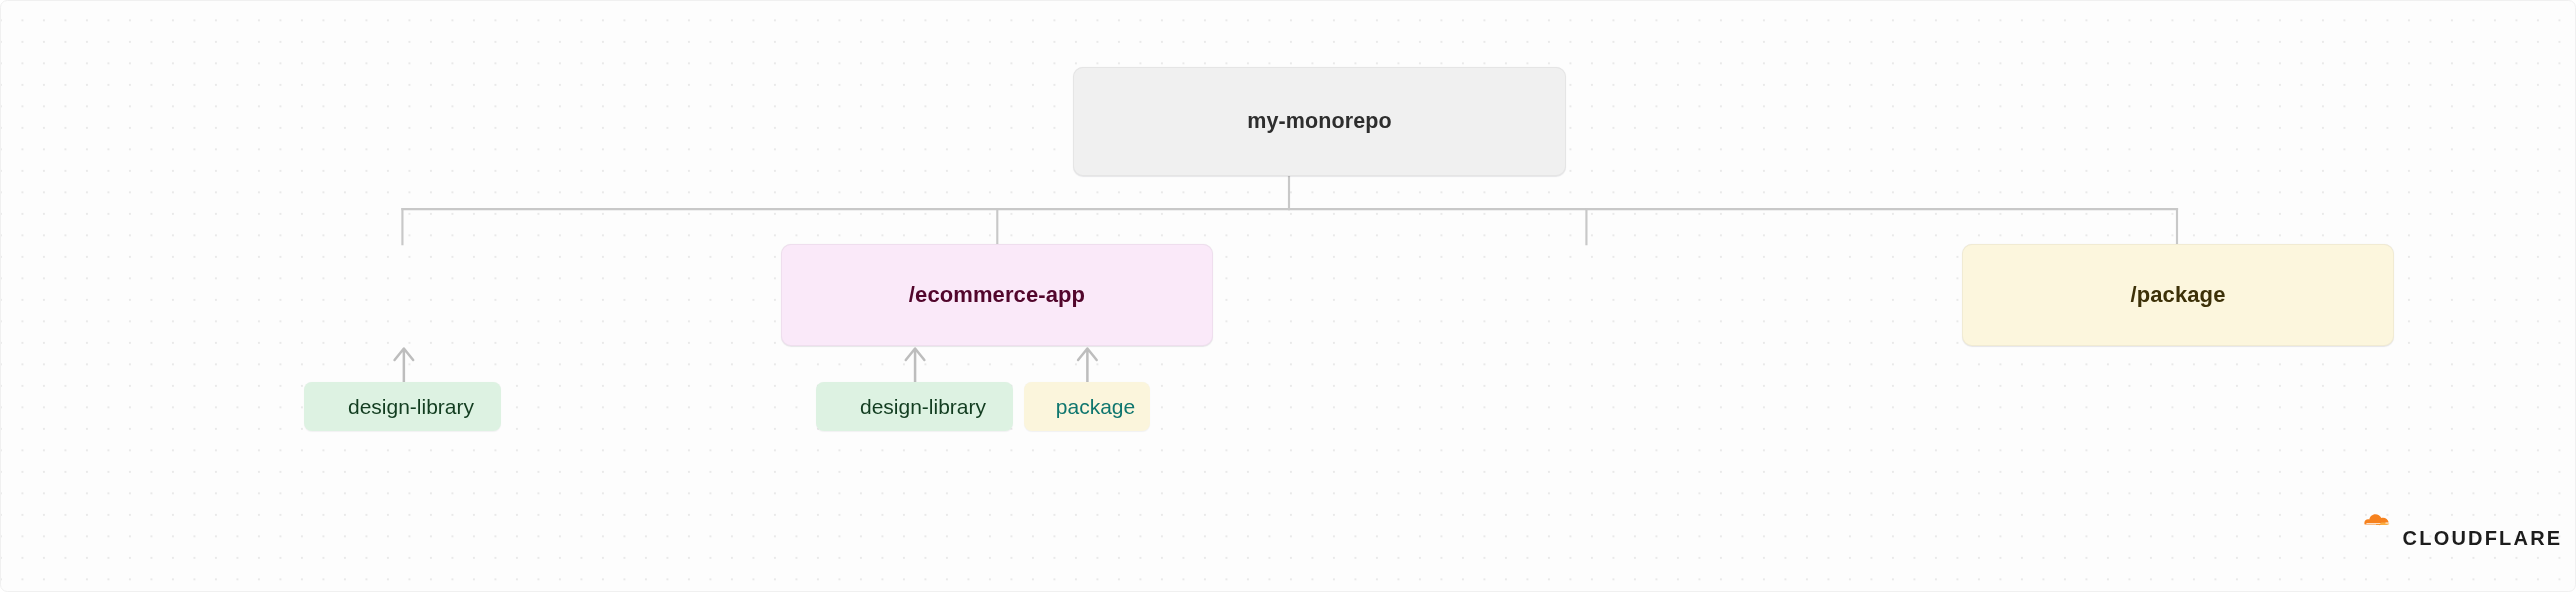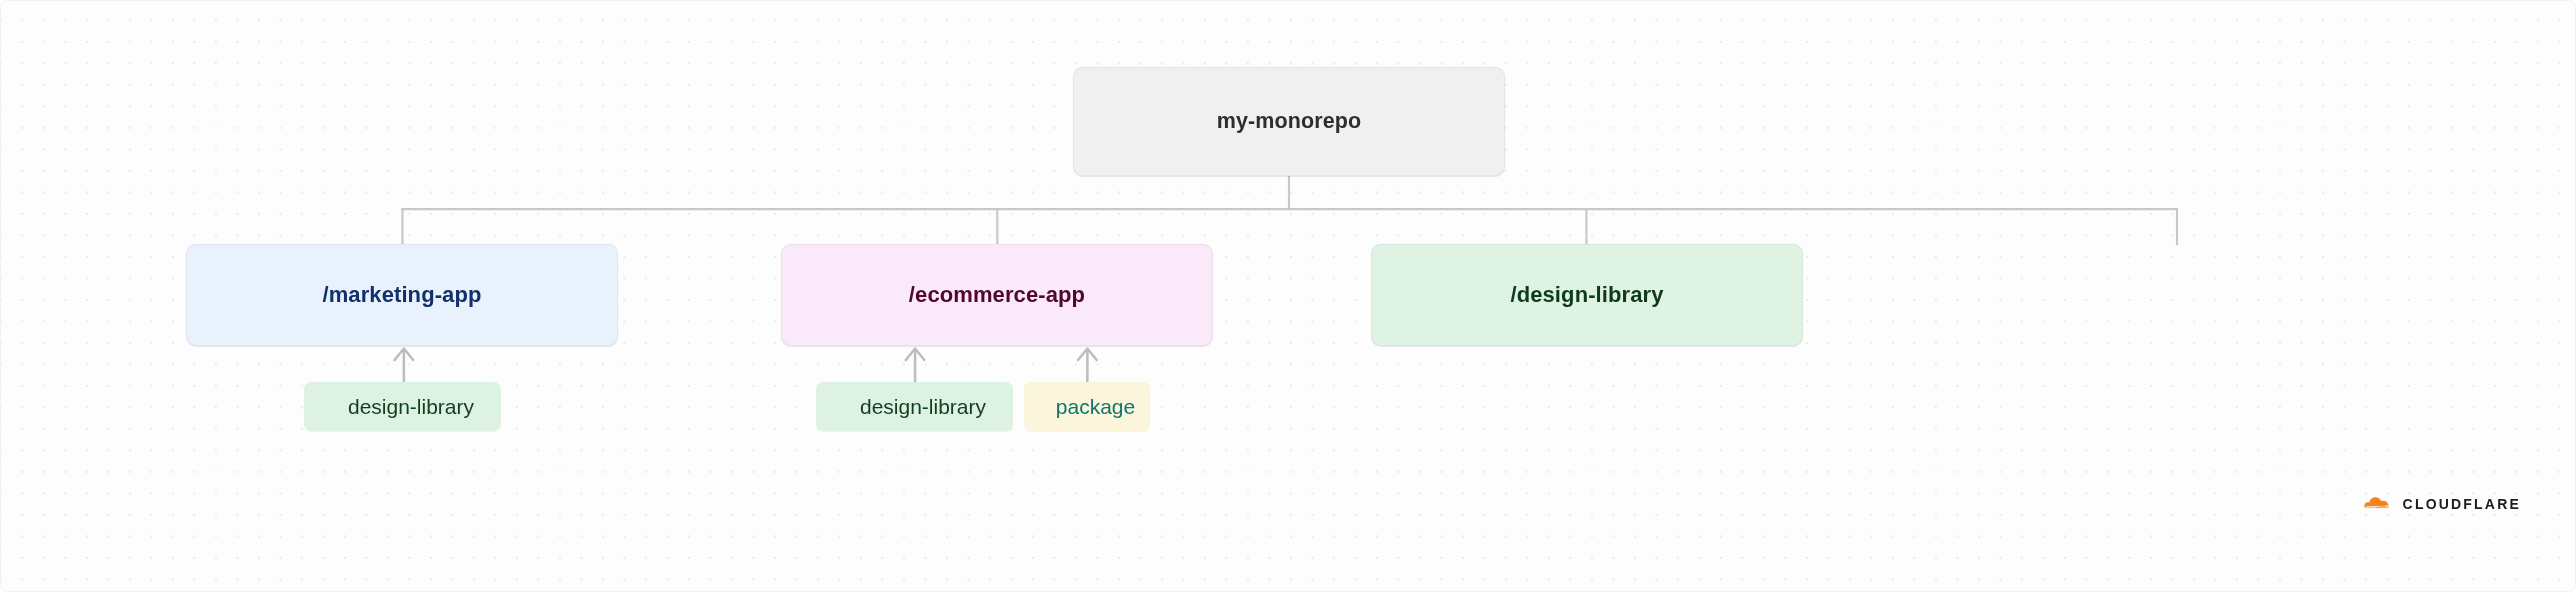--- a/index.html
+++ b/index.html
@@ -103,25 +103,26 @@
   
   #brand {
     position: absolute;
     left: 2353px;
     top: 494px;
     display: flex;
     align-items: center;
     gap: 8.6px;
   }
   #brand .wordmark {
-    font-size: 14px;
+    font-size: 20px;
     font-weight: bold;
     letter-spacing: 2.2px;
     color: #1d1d1d;
     line-height: 1;
+    margin-top: 33px;
   }
 </style>
 </head>
 <body>
 
 <div id="canvas">
 
   <svg id="wires" viewBox="0 0 3600 828" xmlns="http://www.w3.org/2000/svg">
     <g stroke="#c8c8c8" stroke-width="3" fill="none" stroke-linecap="square">
 
@@ -135,36 +136,33 @@
       <path d="M3042,291 L3042,340"></path>
     </g>
 
     <g stroke="#bdbdbd" stroke-width="3.5" fill="none" stroke-linecap="round" stroke-linejoin="round">
       <path d="M562,533 L562,487 M549,502 L562,486 L575,502"></path>
       <path d="M1277,533 L1277,487 M1264,502 L1277,486 L1290,502"></path>
       <path d="M1518,533 L1518,487 M1505,502 L1518,486 L1531,502"></path>
     </g>
   </svg>
 
-  <div class="node node-root" style="left:1072px; top:66px; width:432px; height:109px;">
+  <div class="node node-root" style="left:1072px; top:66px; width:493px; height:109px;">
     <span>my-monorepo</span>
   </div>
 
-  <div class="node node-blue" style="left:185px; top:243px; width:432px; height:102px;">
-    <span>/marketing-app</span>
-  </div>
 
   <div class="node node-pink" style="left:780px; top:243px; width:432px; height:102px;text-align:right;">
     <span>/ecommerce-app</span>
   </div>
 
-  <div class="node node-green" style="left:1370px; top:243px; width:432px; height:102px;">
-    <span>/design-library</span>
+
+  <div class="node node-cream" style="left:1961px; top:243px; width:432px; height:102px;">
+    <span>/package</span>
   </div>
-
 
   <div class="pill pill-green" style="left:303px; top:381px; width:197px; height:49px;">
     <span>design-library</span>
   </div>
 
   <div class="pill pill-green" style="left:815px; top:381px; width:197px; height:49px;">
     <span>design-library</span>
   </div>
 
   <div class="pill pill-cream" style="left:1023px; top:381px; width:126px; height:49px;">

